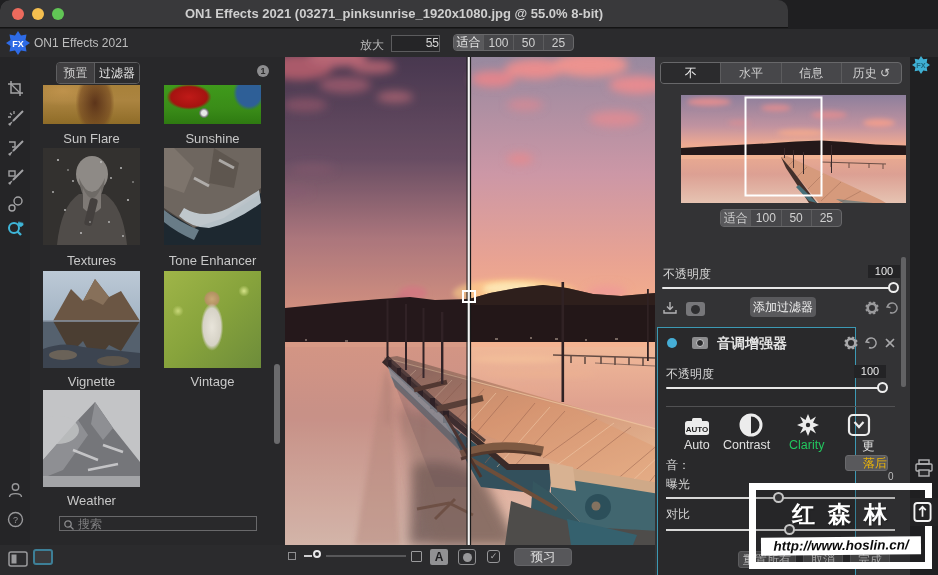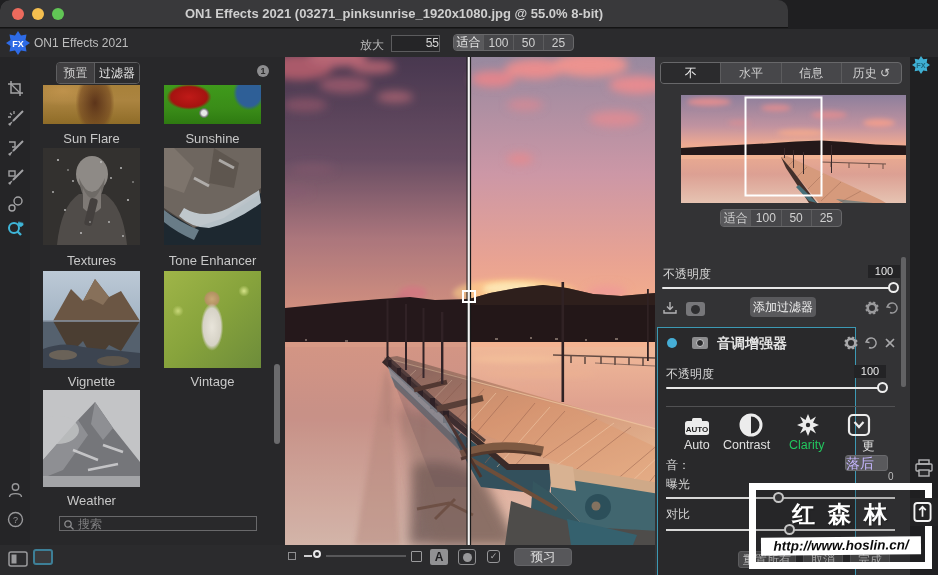--- a/index.html
+++ b/index.html
@@ -617,21 +617,21 @@
       </svg>
       <svg class="abs" style="left:189px;top:85px;" width="24" height="24" viewBox="0 0 24 24">
         <rect x="2" y="2" width="20" height="20" rx="4" fill="none" stroke="#ececec" stroke-width="2.2"></rect>
         <path d="M7.5 9 L12 14 L16.5 9" stroke="#ececec" stroke-width="2.2" fill="none"></path>
       </svg>
       <div class="abs" style="left:26px;top:110px;font-size:12.5px;color:#e0e0e0;">Auto</div>
       <div class="abs" style="left:65px;top:110px;font-size:12.5px;color:#e0e0e0;">Contrast</div>
       <div class="abs" style="left:131px;top:110px;font-size:12.5px;color:#22c55e;">Clarity</div>
       <div class="abs" style="left:204px;top:110px;font-size:12.5px;color:#e0e0e0;">更多</div>
       <div class="abs" style="left:8px;top:129px;font-size:12px;color:#d6d6d6;">音：</div>
-      <div class="abs" style="left:187px;top:127px;width:43px;height:16px;background:#59595c;border:1px solid #69696c;border-radius:3px;color:#c4b5fd;font-size:14px;text-align:left;line-height:15px;">落后</div>
+      <div class="abs" style="left:187px;top:127px;width:43px;height:16px;background:#59595c;border:1px solid #69696c;border-radius:3px;color:#eab308;font-size:12px;text-align:right;line-height:15px;">落后</div>
       <div class="abs" style="left:8px;top:148px;font-size:12px;color:#d6d6d6;">曝光</div>
       <div class="abs" style="left:8px;top:169px;width:229px;height:1.5px;background:#d8d8d8;"></div>
       <div class="knob abs" style="left:115px;top:164px;"></div>
       <div class="abs" style="left:8px;top:178px;font-size:12px;color:#d6d6d6;">对比</div>
       <div class="abs" style="left:8px;top:201px;width:229px;height:1.5px;background:#d8d8d8;"></div>
       <div class="knob abs" style="left:126px;top:196px;"></div>
       <div class="abs" style="left:230px;top:143px;font-size:10px;color:#bbb;">0</div>
     </div>
 
     <div class="abs" style="left:83px;top:494px;width:58px;height:17px;background:#4a4a4c;border:1px solid #5c5c5e;border-radius:3px;color:#c8c8c8;font-size:12px;text-align:center;line-height:16px;">重置所有</div>

